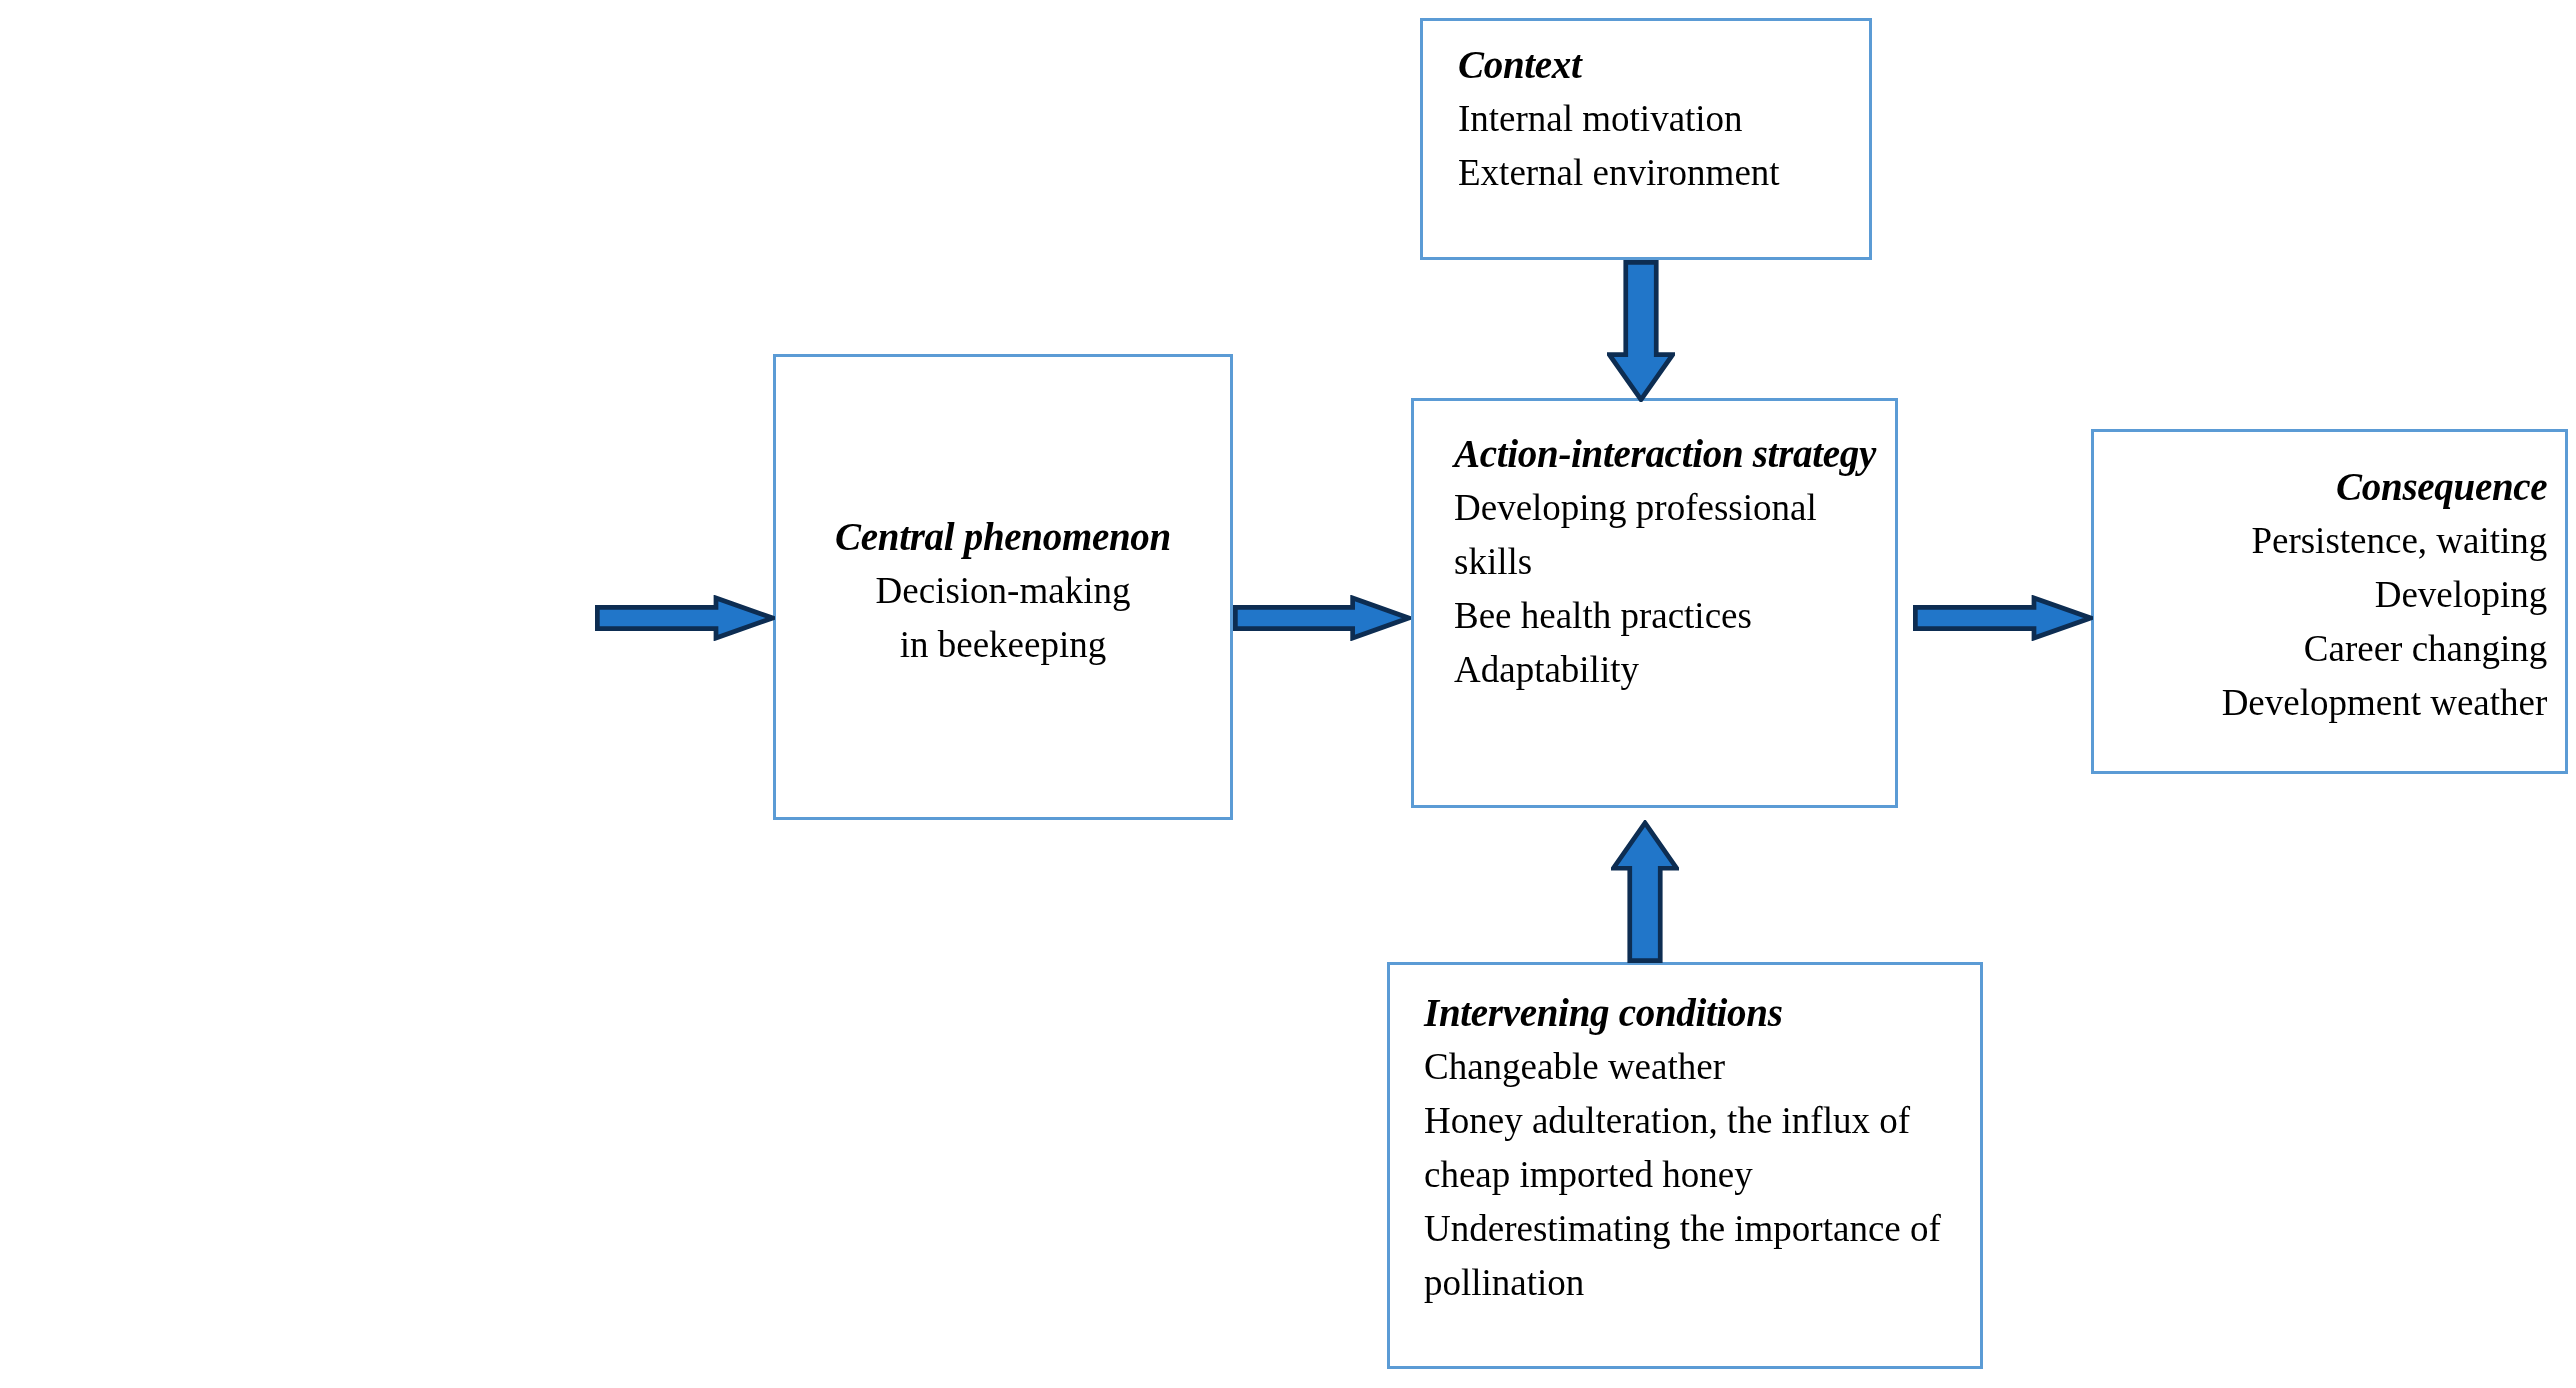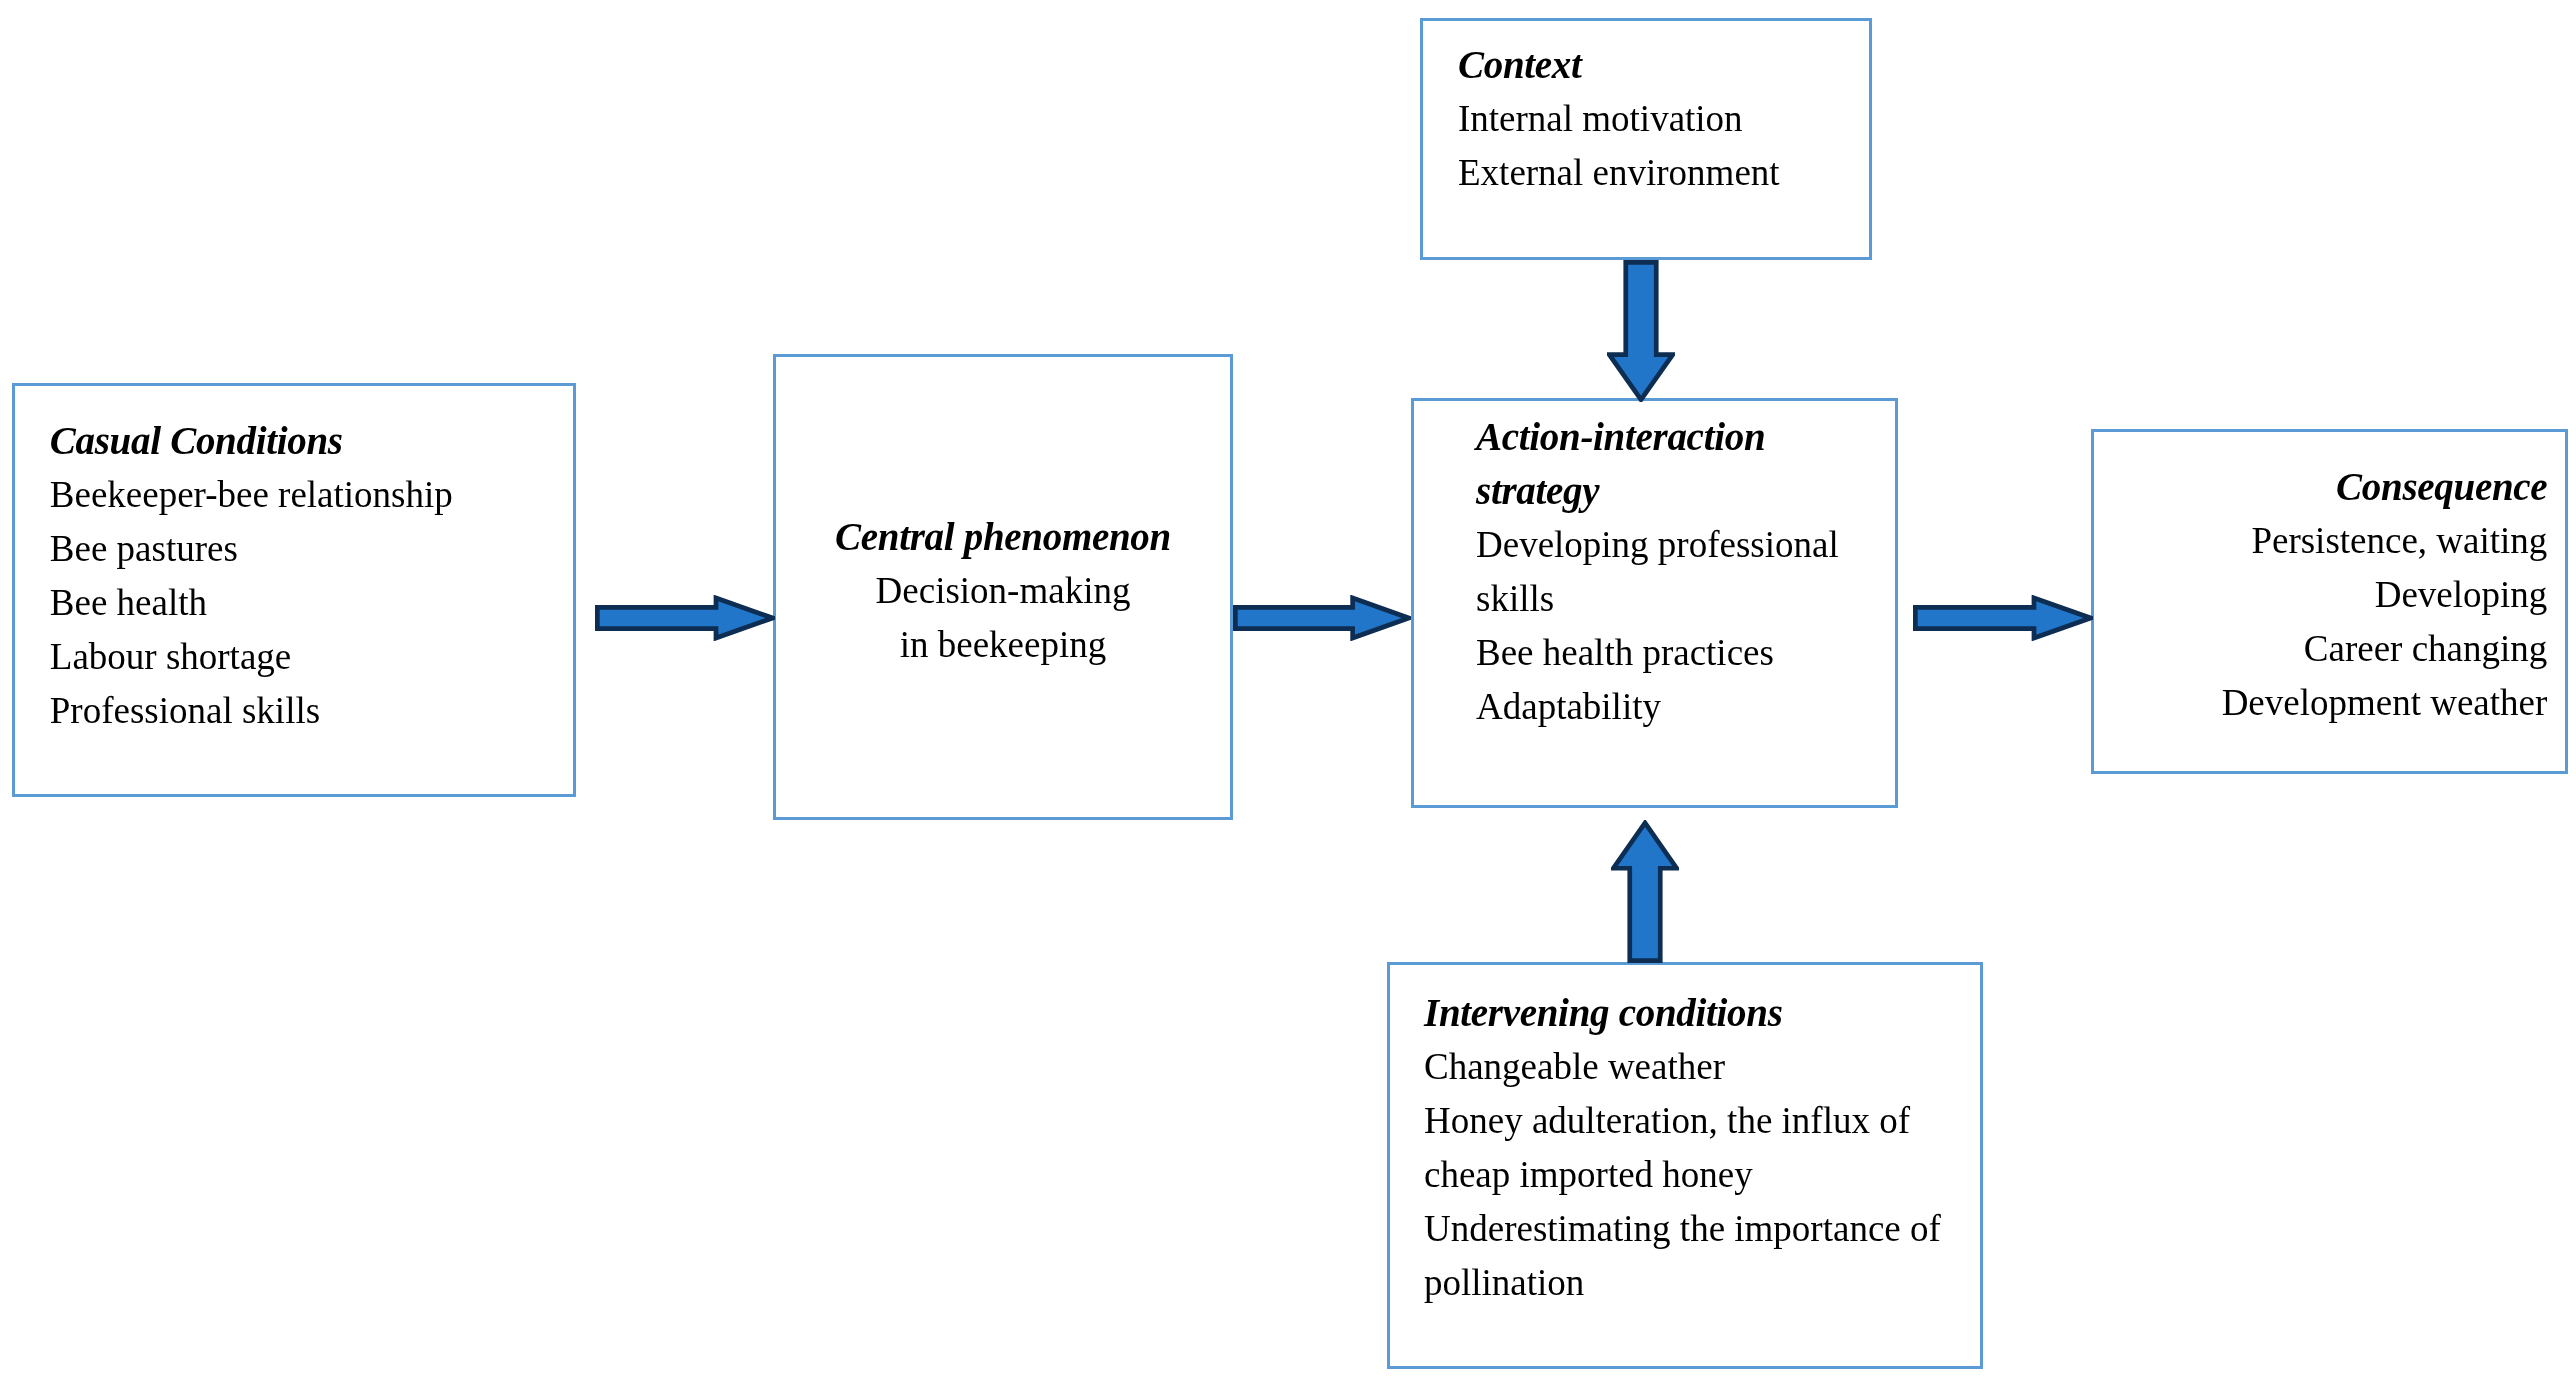--- a/index.html
+++ b/index.html
@@ -59,21 +59,21 @@
   #node-context            { left: 1420px; top: 17.7px;   width: 452px;  height: 242px; }
   #node-context .node-inner{ top: 17.7px; }
 
   #node-causal             { left: 11.8px;   top: 383px;  width: 564px;  height: 414px; }
   #node-causal .node-inner { top: 28px; }
 
   #node-central            { left: 773px; top: 354px;  width: 460px;  height: 466px; }
   #node-central .node-inner{ top: 153px; }
 
   #node-action             { left: 1411px; top: 398px;  width: 487px;  height: 410px; }
-  #node-action .node-inner { top: 9px; left: 40px; right: 9.4px; margin-left: 22px; }
+  #node-action .node-inner { top: 26px; left: 40px; right: 9.4px; }
 
   #node-consequence        { left: 2091px; top: 429px;  width: 477px;  height: 345px; }
   #node-consequence .node-inner { top: 28px; text-align: right; }
 
   #node-intervening        { left: 1387px; top: 962px; width: 596px; height: 407px; }
   #node-intervening .node-inner { top: 21px; left: 34px; right: 9.4px; }
 
   
   #arrow-causal-central   { left: 595px; top: 595px; width: 180px; height: 46px; }
   #arrow-central-action   { left: 1233px; top: 595px; width: 178px; height: 46px; }
@@ -87,30 +87,20 @@
 <div id="stage">
 
   <div class="node" id="node-context">
     <div class="node-inner">
       <div class="heading">Context</div>
       <div class="line">Internal motivation</div>
       <div class="line">External environment</div>
     </div>
   </div>
 
-  <div class="node" id="node-causal">
-    <div class="node-inner">
-      <div class="heading">Casual Conditions</div>
-      <div class="line">Beekeeper-bee relationship</div>
-      <div class="line">Bee pastures</div>
-      <div class="line">Bee health</div>
-      <div class="line">Labour shortage</div>
-      <div class="line">Professional skills</div>
-    </div>
-  </div>
 
   <div class="node" id="node-central">
     <div class="node-inner centered">
       <div class="heading">Central phenomenon</div>
       <div class="line">Decision-making</div>
       <div class="line">in beekeeping</div>
     </div>
   </div>
 
   <div class="node" id="node-action">

